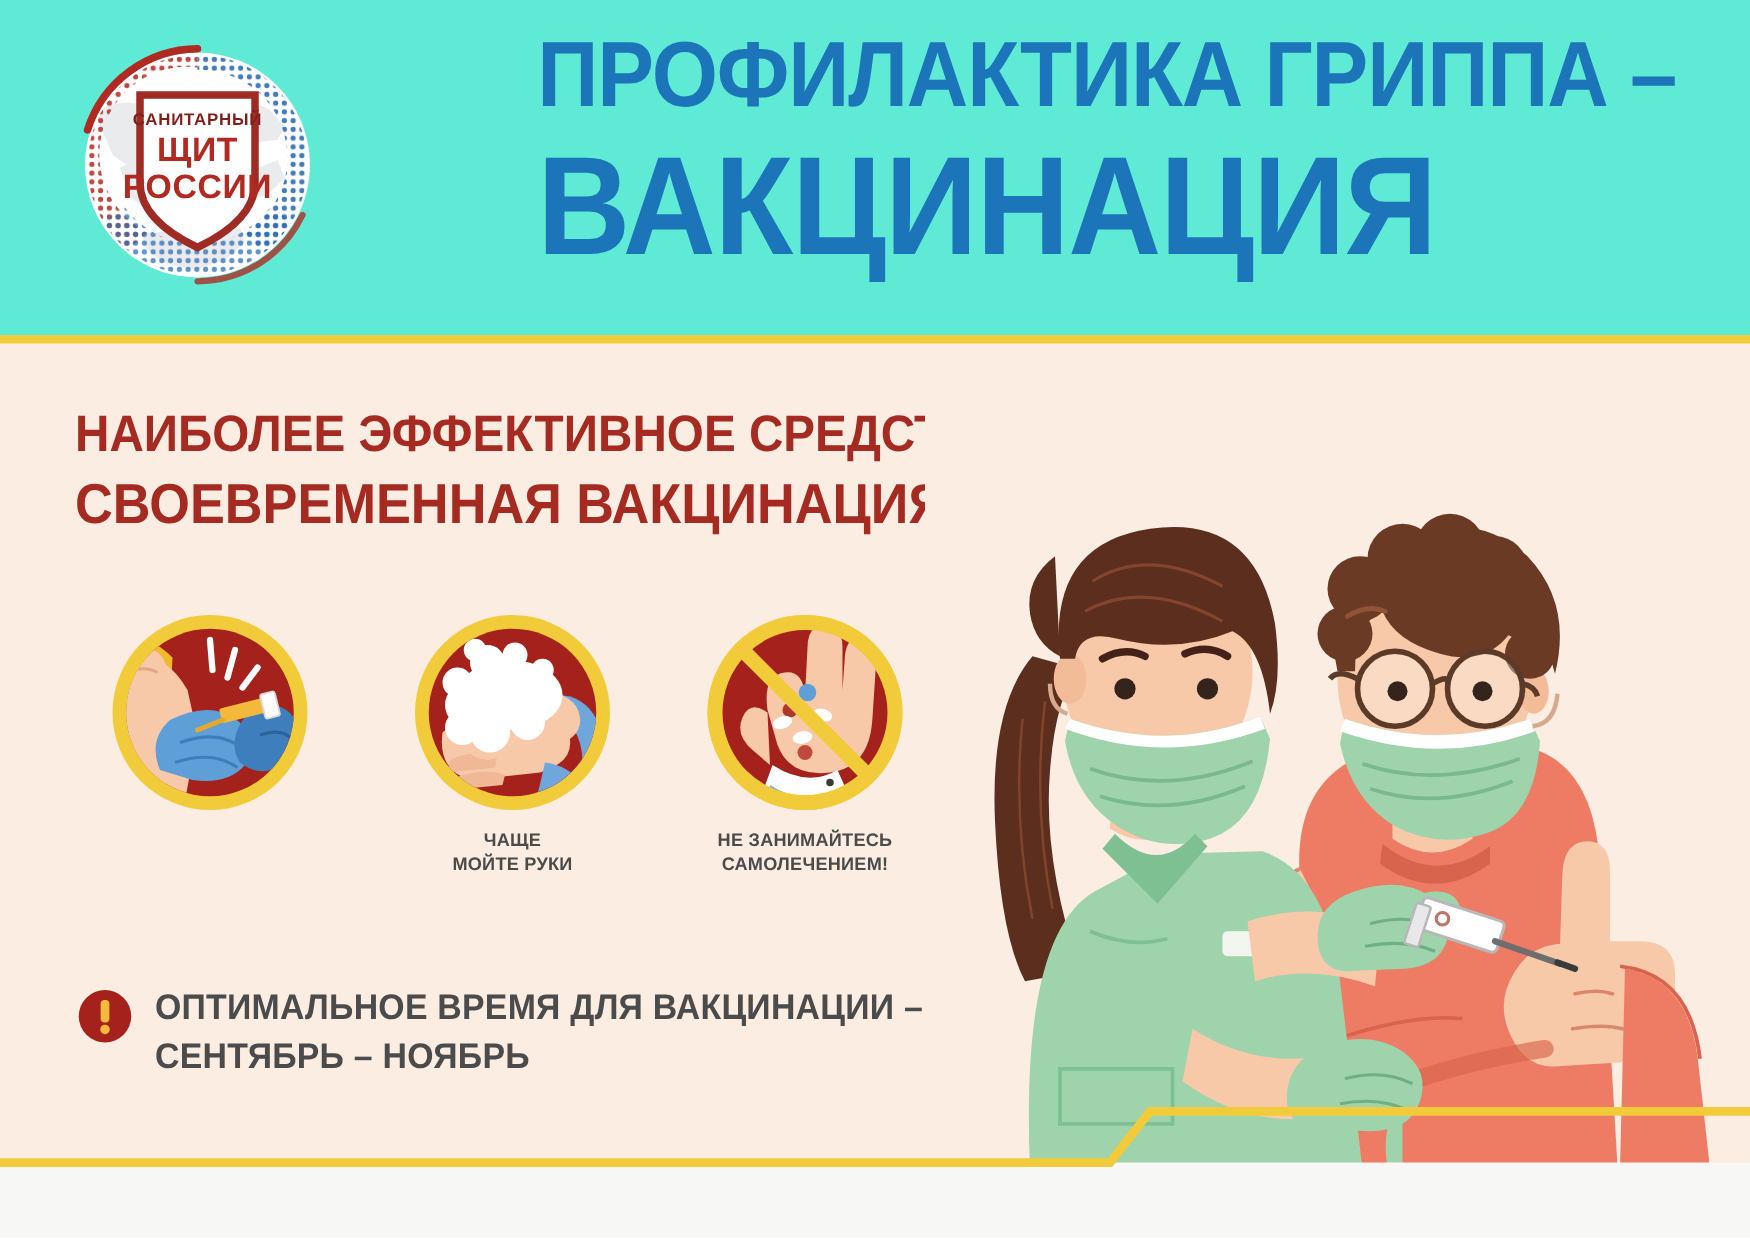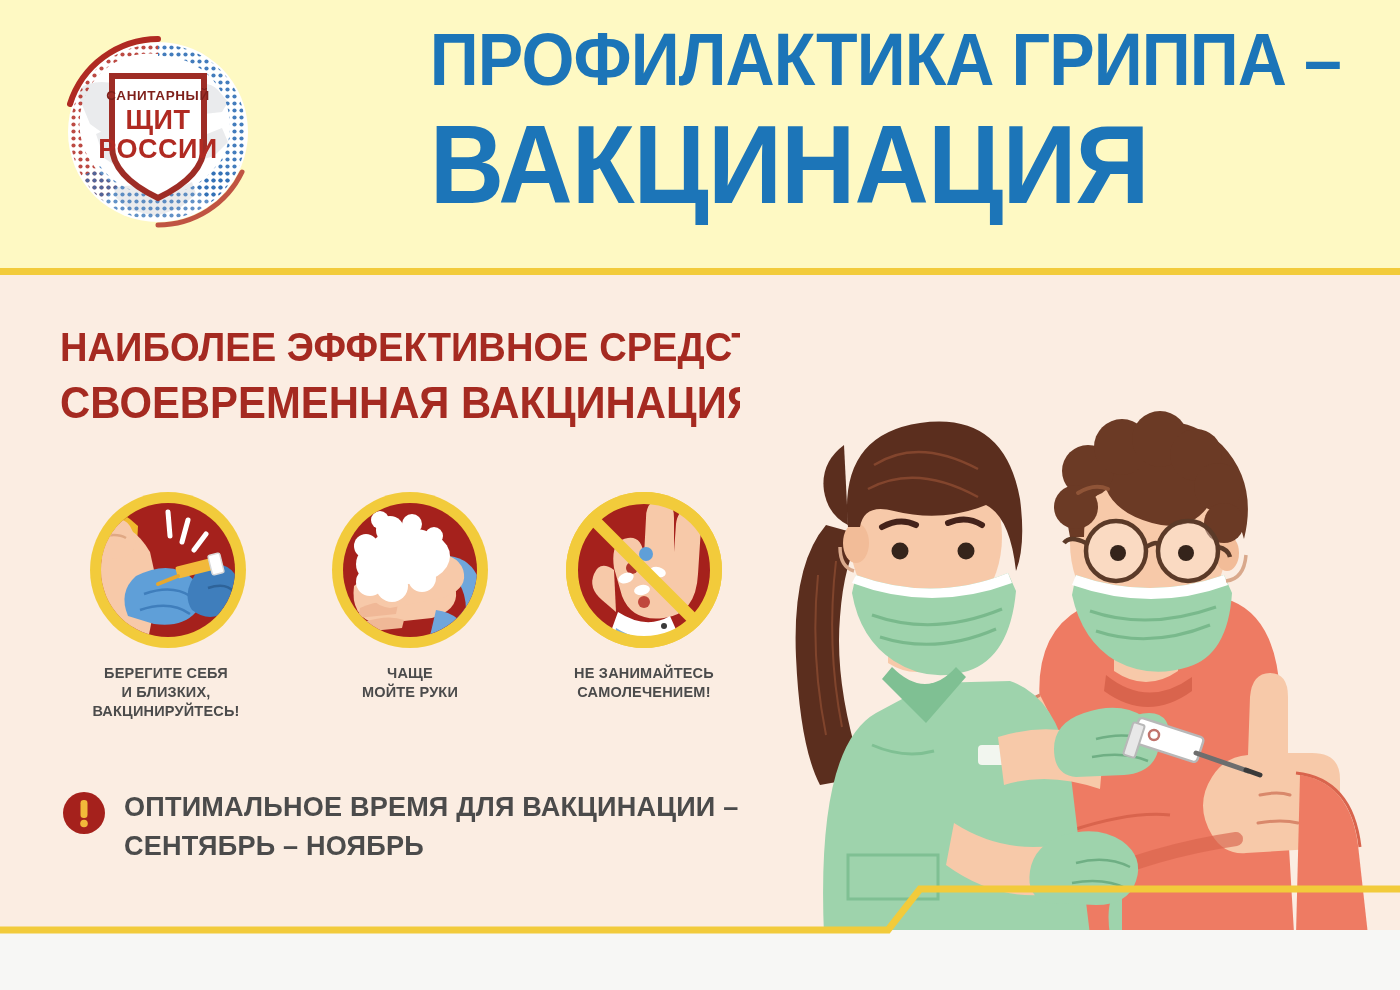--- a/index.html
+++ b/index.html
@@ -17,21 +17,21 @@
     overflow: hidden;
     background: #ffffff;
   }
 
   
   .header {
     position: absolute;
     left: 0; top: 0;
     width: 1400px;
     height: 270px;
-    background: #fef9c3;
+    background: #5eead4;
   }
   .header-rule {
     position: absolute;
     left: 0; top: 268px;
     width: 1400px;
     height: 7px;
     background: #F2CB3B;
   }
 
   .logo {
@@ -424,23 +424,20 @@
 
               <path d="M112 78 q26 -10 36 8 q10 20 -8 34 q-18 14 -36 0 q-12 -18 8 -42 Z" fill="#3F7EBC"></path>
               <path d="M120 98 q18 -6 26 4" stroke="#2E6399" stroke-width="2.5" fill="none"></path>
 
               <rect x="88" y="72" width="40" height="12" rx="2" fill="#F2B93A" transform="rotate(-14 108 78)"></rect>
               <rect x="122" y="64" width="12" height="20" rx="2" fill="#FFFFFF" stroke="#D9D9D9" stroke-width="1.5" transform="rotate(-14 128 74)"></rect>
               <line x1="90" y1="86" x2="70" y2="94" stroke="#E6A72E" stroke-width="4" stroke-linecap="round"></line>
             </g>
           </svg>
         </div>
-        <div class="tip-caption">БЕРЕГИТЕ СЕБЯ
-И БЛИЗКИХ,
-ВАКЦИНИРУЙТЕСЬ!</div>
       </div>
 
       <div class="tip tip-2">
         <div class="tip-circle">
           <svg width="160" height="160" viewBox="0 0 160 160">
             <circle cx="80" cy="80" r="78" fill="#F2CB3B"></circle>
             <circle cx="80" cy="80" r="67" fill="#A5211C"></circle>
             <clipPath id="c2">
                 <circle cx="80" cy="80" r="67"></circle>
               </clipPath>

